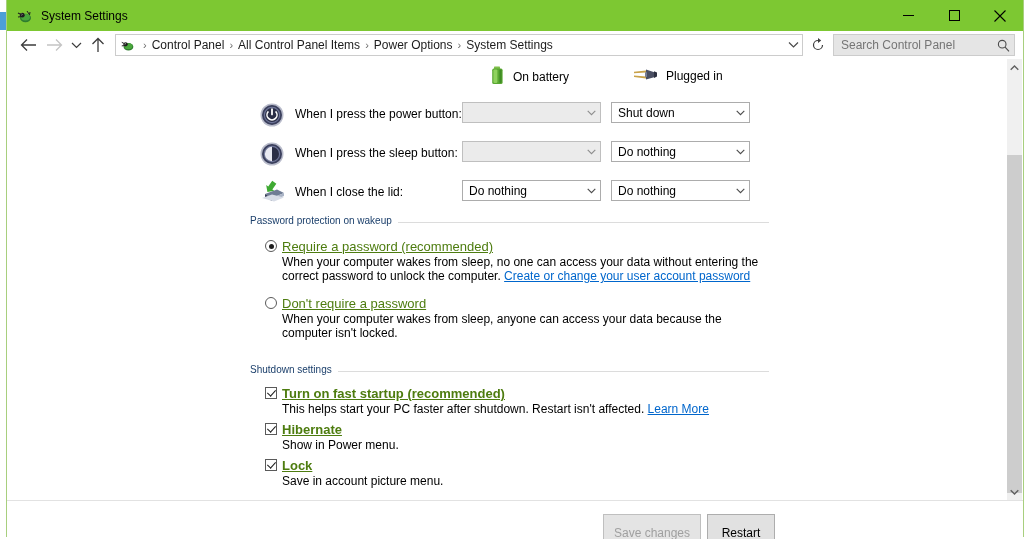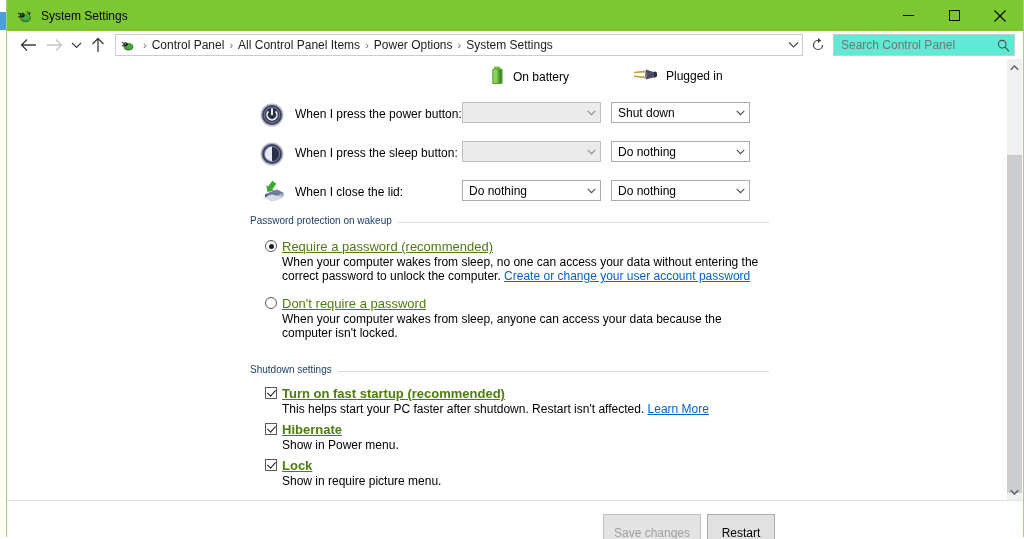--- a/index.html
+++ b/index.html
@@ -122,21 +122,21 @@
   .refresh-btn {
     width: 22px; height: 20px;
     display: flex; align-items: center; justify-content: center;
     color: #3c3c3c;
     margin-right: 4px;
   }
   .searchbox {
     width: 182px;
     height: 22px;
     border: 1px solid #cccccc;
-    background: #5eead4;
+    background: #e5e5e5;
     display: flex;
     align-items: center;
     box-sizing: border-box;
     margin-right: 8px;
     padding: 0 4px 0 7px;
   }
   .searchbox input {
     flex: 1;
     border: none;
     outline: none;
@@ -631,21 +631,21 @@
           <span class="opt-title bold">Hibernate</span>
         </div>
         <div class="opt-desc">Show in Power menu.</div>
       </div>
 
       <div class="check-row" style="top:399px;">
         <div class="opt-line">
           <span class="checkbox checked"></span>
           <span class="opt-title bold">Lock</span>
         </div>
-        <div class="opt-desc">Show in require picture menu.</div>
+        <div class="opt-desc">Save in account picture menu.</div>
       </div>
 
     </div>
 
     <div class="scrollbar">
       <div class="sb-arrow up">
         <svg width="9" height="6" viewBox="0 0 9 6">
             <path d="M0.7 4.8 L4.5 1 L8.3 4.8" stroke="currentColor" stroke-width="1.4" fill="none"></path>
           </svg>
       </div>

